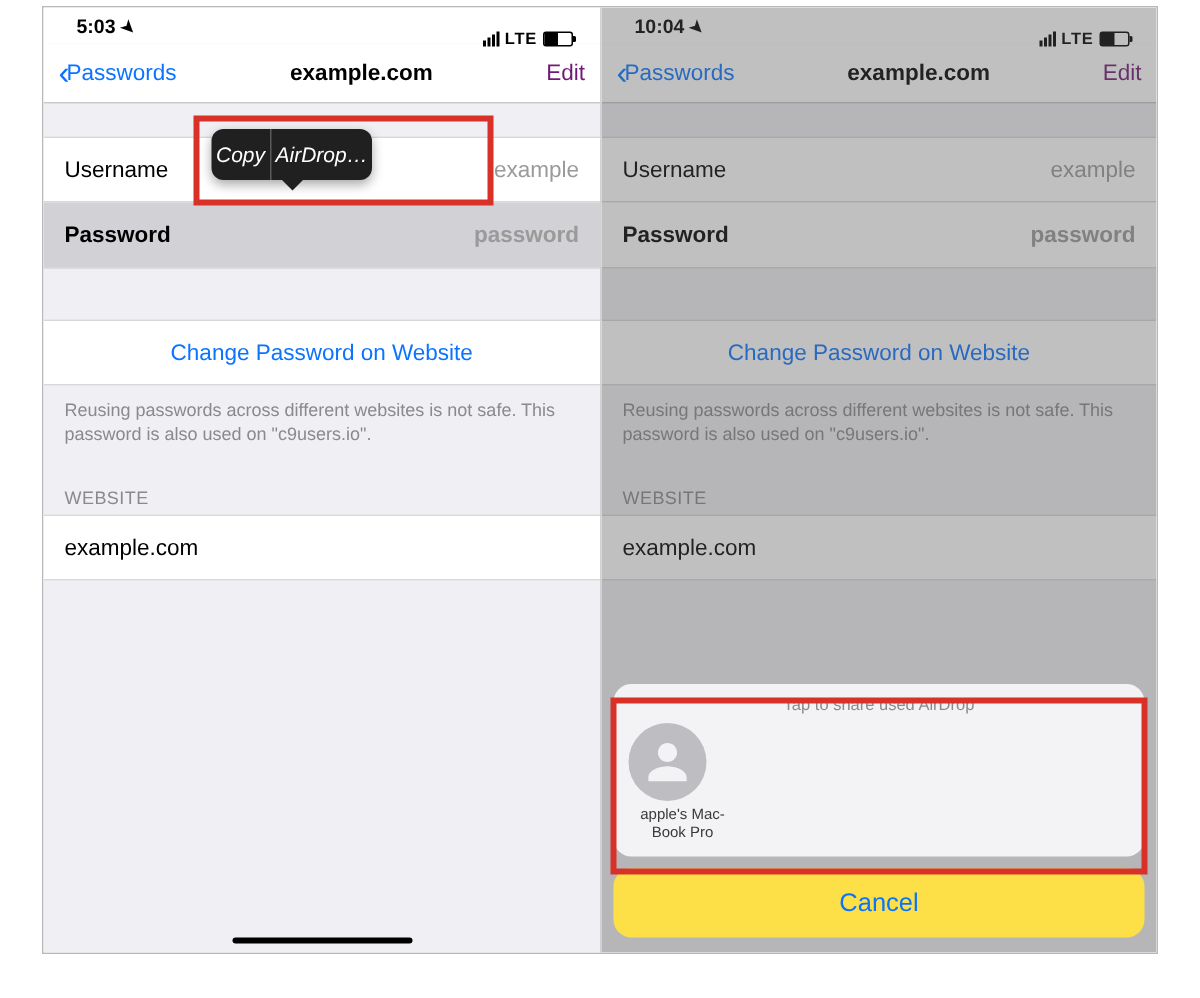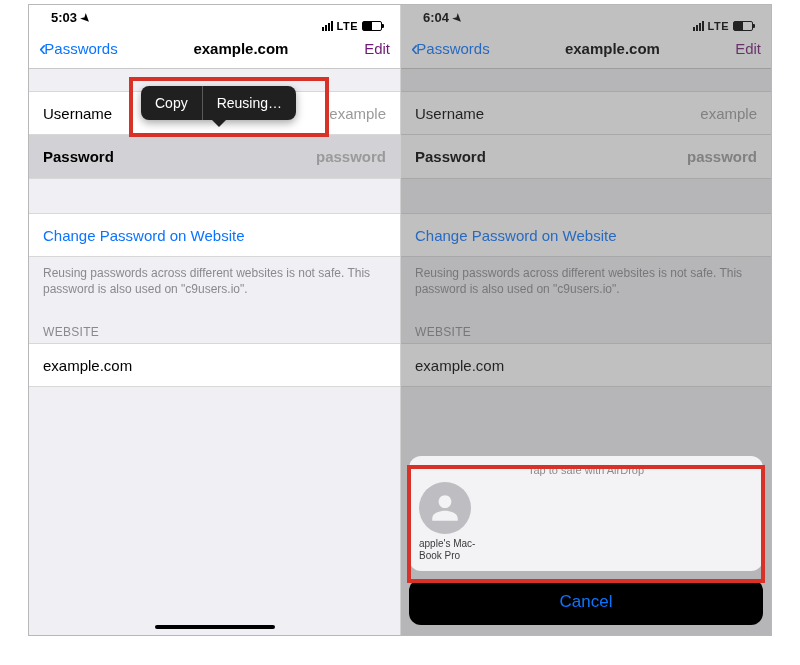--- a/index.html
+++ b/index.html
@@ -70,21 +70,21 @@
     height:44px;
     display:flex;
     align-items:center;
     justify-content:space-between;
     padding:0 14px;
     font-size:15px;
   }
   .row + .row{border-top:none;font-weight:bold;}
   .row .val{color:#9a9a9a;}
   .row.sel{background:#d2d2d6;}
-  .row.link{color:#0b74ff;}
+  .row.link{color:#0b74ff;justify-content:center;}
   .footer-note{
     padding:8px 14px 14px;
     font-size:12px;
     color:#8a8a8e;
     line-height:1.35;
   }
   .section-header{
     padding:14px 14px 4px;
     font-size:12px;
     color:#8a8a8e;
@@ -95,21 +95,21 @@
     width:120px;height:4px;border-radius:3px;background:#000;
   }
   
   .popover{
     position:absolute; top:81px; left:112px;
     background:#202020; border-radius:8px;
     display:flex; color:#fff; font-size:14px;
     box-shadow:0 3px 8px rgba(0,0,0,.35);
     z-index:5;
   }
-  .popover .item{padding:9px 14px;}
+  .popover .item{padding:9px 3px;font-style:italic;}
   .popover .sep{width:1px;background:#5a5a5a;}
   .popover::after{
     content:"";position:absolute;top:100%;left:50%;transform:translateX(-50%);
     border:7px solid transparent;border-top-color:#202020;
   }
   
   .redbox{position:absolute;border:4px solid #d83228;pointer-events:none;z-index:10;}
   
   .dim-cover{
     position:absolute;inset:0;background:rgba(90,90,90,.38);z-index:3;
@@ -123,23 +123,23 @@
   }
   .sheet-title{text-align:center;font-size:11px;color:#8a8a8e;padding-bottom:6px;}
   .contact{
     display:flex;flex-direction:column;align-items:flex-start;gap:4px;width:72px;
   }
   .avatar{
     width:52px;height:52px;border-radius:50%;background:#bdbdc2;
     display:flex;align-items:center;justify-content:center;
   }
   .avatar svg{width:34px;height:34px;fill:#f3f3f5;}
-  .contact-label{font-size:10px;color:#3a3a3a;line-height:1.15;}
+  .contact-label{font-size:10px;color:#3a3a3a;line-height:1.15;text-align:center;}
   .cancel-btn{
-    margin-top:8px;background:#000000;border-radius:12px;text-align:center;
+    margin-top:8px;background:#fde047;border-radius:12px;text-align:center;
     padding:13px 0;font-size:17px;color:#0b74ff;font-weight:500;
   }
   
   .phone.dimmed .status,.phone.dimmed .nav{background:#fff;}
 </style>
 </head>
 <body>
 
 <div class="frame">
 
@@ -187,31 +187,31 @@
     </div>
     <div class="footer-note">Reusing passwords across different websites is not safe. This password is also used on "c9users.io".</div>
     <div class="section-header">WEBSITE</div>
     <div class="row">
       <span>example.com</span>
     </div>
 
     <div class="popover">
       <div class="item">Copy</div>
       <div class="sep"></div>
-      <div class="item">Reusing…</div>
+      <div class="item">AirDrop…</div>
     </div>
 
     <div class="redbox" style="top:72px;left:100px;width:200px;height:60px;"></div>
     <div class="home-ind"></div>
   </div>
 
   <div class="phone dimmed">
     <div class="status">
       <span>
-        <span>6:04</span><span class="locarrow">➤</span>
+        <span>10:04</span><span class="locarrow">➤</span>
       </span>
       <span class="right">
         <span class="sig">
             <i></i>
             <i></i>
             <i></i>
             <i></i>
           </span>
         <span>LTE</span>
         <span class="batt">
@@ -246,21 +246,21 @@
     <div class="footer-note">Reusing passwords across different websites is not safe. This password is also used on "c9users.io".</div>
     <div class="section-header">WEBSITE</div>
     <div class="row">
       <span>example.com</span>
     </div>
 
     <div class="dim-cover"></div>
 
     <div class="sheet">
       <div class="sheet-card">
-        <div class="sheet-title">Tap to safe with AirDrop</div>
+        <div class="sheet-title">Tap to share used AirDrop</div>
         <div class="contact">
           <div class="avatar">
             <svg viewBox="0 0 24 24">
                 <path d="M12 12c2.5 0 4.5-2 4.5-4.5S14.5 3 12 3 7.5 5 7.5 7.5 9.5 12 12 12zm0 2c-3.4 0-9 1.7-9 5.2V21h18v-1.8c0-3.5-5.6-5.2-9-5.2z"></path>
               </svg>
           </div>
           <div class="contact-label">apple's Mac-Book Pro</div>
         </div>
       </div>
       <div class="cancel-btn">Cancel</div>

